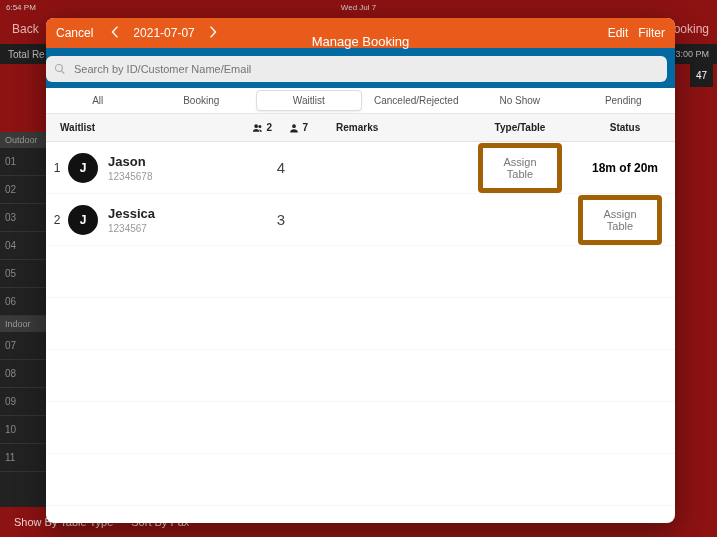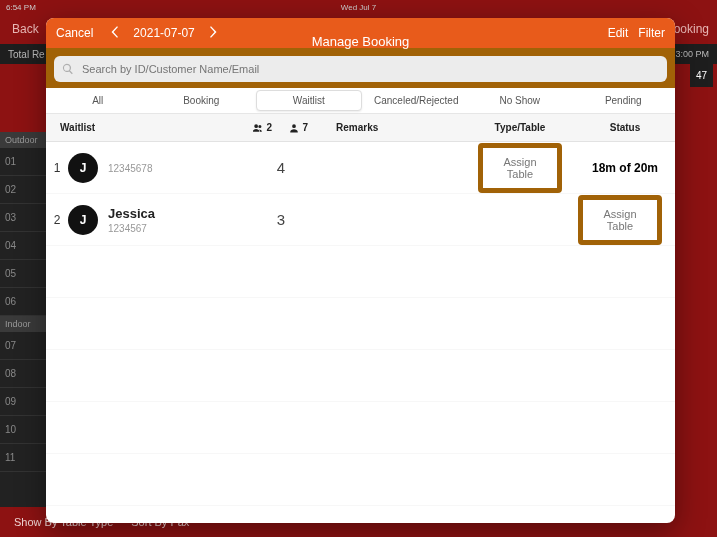--- a/index.html
+++ b/index.html
@@ -28,21 +28,21 @@
   
   
   .modal { position:absolute; top:18px; left:46px; right:42px; bottom:14px; background:#fff; border-radius:8px; box-shadow:0 8px 30px rgba(0,0,0,.4); overflow:hidden; display:flex; flex-direction:column;}
   .m-header { background:#e85b1b; color:#fff; height:30px; display:flex; align-items:center; position:relative; font-size:12px;}
   .m-header .cancel { padding:0 10px;}
   .m-header .chev { width:24px; text-align:center; font-size:13px; cursor:pointer;}
   .m-header .date { padding:0 6px;}
   .m-header .title { position:absolute; left:50%; transform:translateX(-50%); font-weight:500; font-size:13px;margin-top:16px;}
   .m-header .right { position:absolute; right:10px; display:flex; gap:10px;}
   
-  .search-wrap { padding:8px 8px 6px 8px; background:#a16207;}
+  .search-wrap { padding:8px 8px 6px 0; background:#0369a1;}
   .search { background:#ececec; border-radius:6px; height:26px; display:flex; align-items:center; padding:0 8px; color:#8a8a8a; font-size:11px; gap:6px;}
   .search svg { width:12px; height:12px; opacity:.6;}
   .search input { border:none; background:transparent; outline:none; font-size:11px; color:#555; flex:1;}
   
   .tabs { display:flex; border-bottom:1px solid #e6e6e6; background:#fff; height:26px;}
   .tab { flex:1; text-align:center; font-size:10px; color:#555; display:flex; align-items:center; justify-content:center; cursor:pointer;}
   .tab.active { border:1px solid #ddd; border-radius:4px; margin:2px 3px; box-shadow:0 1px 2px rgba(0,0,0,.08); background:#fff;}
   
   .colhead { display:flex; align-items:center; height:28px; background:#f6f6f6; border-bottom:1px solid #e2e2e2; font-size:10px; color:#222; font-weight:600;}
   .colhead .c1 { width:180px; padding-left:14px;}
@@ -174,20 +174,21 @@
     <div class="c4">Remarks</div>
     <div class="c5">Type/Table</div>
     <div class="c6">Status</div>
   </div>
 
   <div class="rows" id="rows">
       <div class="row">
         <div class="idx">1</div>
         <div class="avatar">J</div>
         <div class="nameblock">
+          <div class="nm">Jason</div>
           <div class="ph">12345678</div>
         </div>
         <div class="party">4</div>
         <div class="remarks"></div>
         <div class="typecell">
           <div class="assign">Assign Table</div>
         </div>
         <div class="statuscell">18m of 20m</div>
       </div>
       <div class="row">

